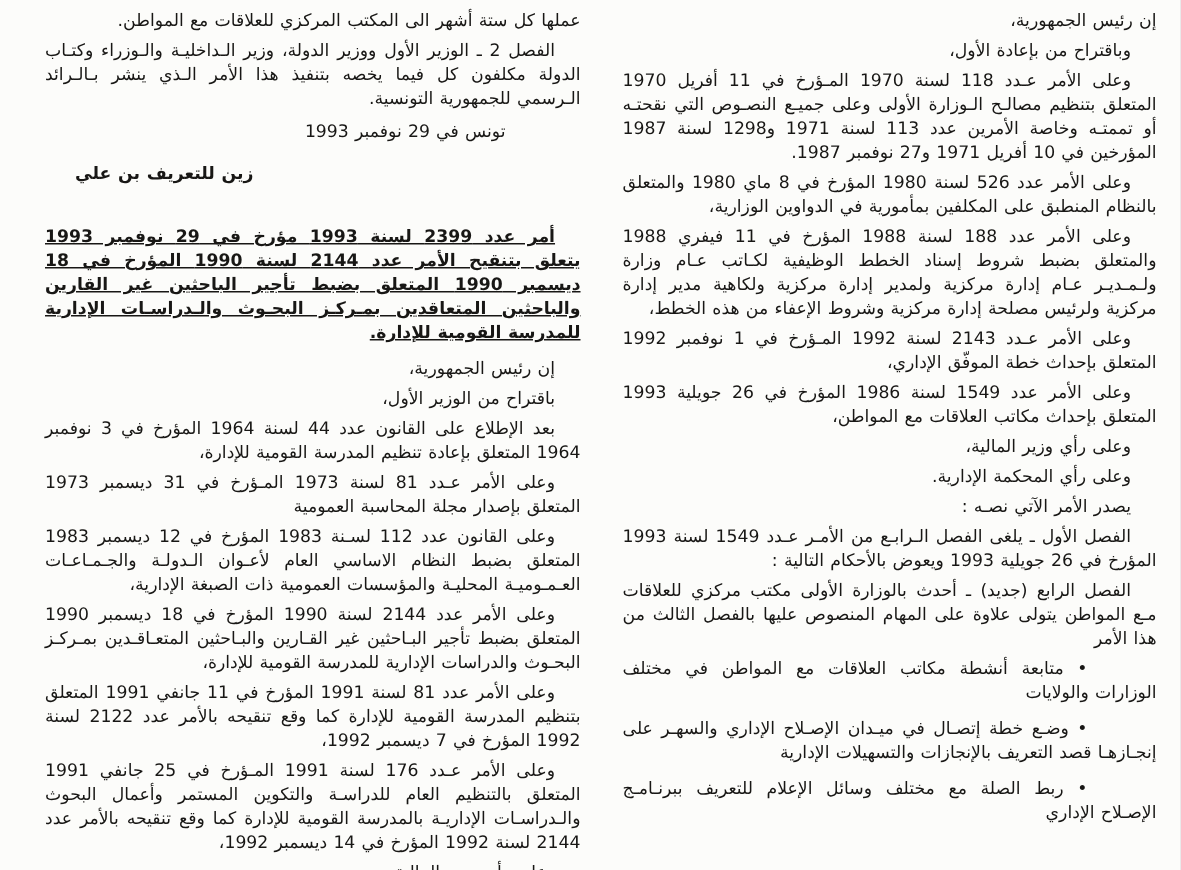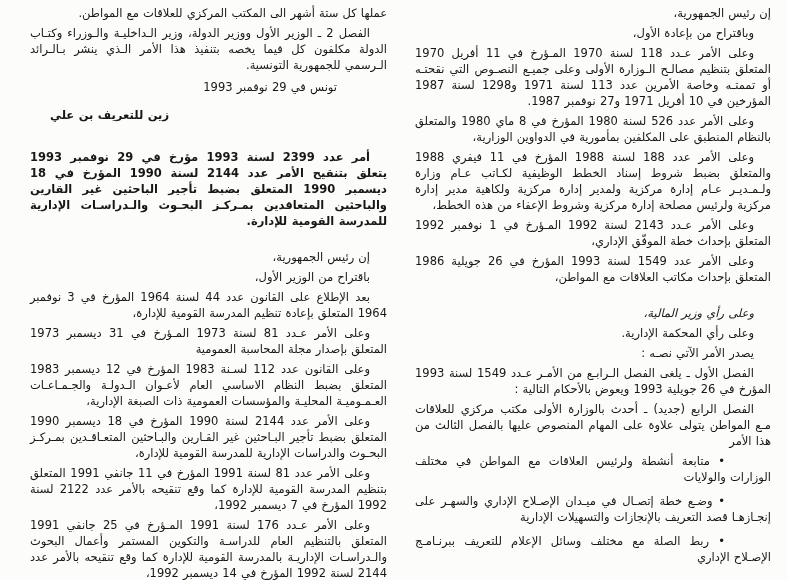--- a/index.html
+++ b/index.html
@@ -19,44 +19,44 @@
     margin:0 0 4px 0;
     font-size:11.5px;
     line-height:16px;
     text-align:justify;
     text-indent:17px;
     word-spacing:0.5px;
   }
   .clip-top    { margin-top:-7px; text-indent:0; white-space:nowrap; overflow:hidden; }
   .date-line   { text-indent:0; text-align:right; padding-right:50px; white-space:nowrap; margin-top:6px; }
   .signature   { font-weight:bold; text-indent:0; text-align:left; padding-left:20px; white-space:nowrap; margin-top:12px; }
-  .decree-heading { font-weight:bold; margin-top:26px; margin-bottom:20px; }
+  .decree-heading { font-weight:bold; margin-top:26px; margin-bottom:8px;text-decoration:underline; }
   .bullet      { text-indent:46px; margin-bottom:8px; }
   .sp1 { margin-top:4px; }
-  .sp2 { margin-top:20px;font-style:italic; }
+  .sp2 { margin-top:4px; }
 </style>
 </head>
 <body>
 
 <div class="page" dir="rtl">
 
   <div class="col col-first">
     <p class="clip-top">إن رئيس الجمهورية،</p>
     <p>وباقتراح من بإعادة الأول،</p>
     <p>وعلى الأمر عـدد 118 لسنة 1970 المـؤرخ في 11 أفريل 1970 المتعلق بتنظيم مصالـح الـوزارة الأولى وعلى جميـع النصـوص التي نقحتـه أو تممتـه وخاصة الأمرين عدد 113 لسنة 1971 و1298 لسنة 1987 المؤرخين في 10 أفريل 1971 و27 نوفمبر 1987.</p>
     <p class="sp1">وعلى الأمر عدد 526 لسنة 1980 المؤرخ في 8 ماي 1980 والمتعلق بالنظام المنطبق على المكلفين بمأمورية في الدواوين الوزارية،</p>
     <p class="sp1">وعلى الأمر عدد 188 لسنة 1988 المؤرخ في 11 فيفري 1988 والمتعلق بضبط شروط إسناد الخطط الوظيفية لكـاتب عـام وزارة ولـمـديـر عـام إدارة مركزية ولمدير إدارة مركزية ولكاهية مدير إدارة مركزية ولرئيس مصلحة إدارة مركزية وشروط الإعفاء من هذه الخطط،</p>
     <p class="sp1">وعلى الأمر عـدد 2143 لسنة 1992 المـؤرخ في 1 نوفمبر 1992 المتعلق بإحداث خطة الموفّق الإداري،</p>
-    <p class="sp1">وعلى الأمر عدد 1549 لسنة 1993 المؤرخ في 26 جويلية 1986 المتعلق بإحداث مكاتب العلاقات مع المواطن،</p>
+    <p class="sp1">وعلى الأمر عدد 1549 لسنة 1986 المؤرخ في 26 جويلية 1993 المتعلق بإحداث مكاتب العلاقات مع المواطن،</p>
     <p class="sp2">وعلى رأي وزير المالية،</p>
     <p class="sp1">وعلى رأي المحكمة الإدارية.</p>
     <p class="sp1">يصدر الأمر الآتي نصـه :</p>
     <p class="sp1">الفصل الأول ـ يلغى الفصل الـرابـع من الأمـر عـدد 1549 لسنة 1993 المؤرخ في 26 جويلية 1993 ويعوض بالأحكام التالية :</p>
     <p class="sp1">الفصل الرابع (جديد) ـ أحدث بالوزارة الأولى مكتب مركزي للعلاقات مـع المواطن يتولى علاوة على المهام المنصوص عليها بالفصل الثالث من هذا الأمر</p>
-    <p class="bullet sp1">• متابعة أنشطة ولرئيس العلاقات مع المواطن في مختلف الوزارات والولايات</p>
+    <p class="bullet sp1">• متابعة أنشطة مكاتب العلاقات مع المواطن في مختلف الوزارات والولايات</p>
     <p class="bullet">• وضـع خطة إتصـال في ميـدان الإصـلاح الإداري والسهـر على إنجـازهـا قصد التعريف بالإنجازات والتسهيلات الإدارية</p>
     <p class="bullet">• ربط الصلة مع مختلف وسائل الإعلام للتعريف ببرنـامـج الإصـلاح الإداري</p>
 
   </div>
 
   <div class="col col-second">
     <p class="clip-top">عملها كل ستة أشهر الى المكتب المركزي للعلاقات مع المواطن.</p>
     <p>الفصل 2 ـ الوزير الأول ووزير الدولة، وزير الـداخليـة والـوزراء وكتـاب الدولة مكلفون كل فيما يخصه بتنفيذ هذا الأمر الـذي ينشر بـالـرائد الـرسمي للجمهورية التونسية.</p>
     <p class="date-line">تونس في 29 نوفمبر 1993</p>
     <p class="signature">زين للتعريف بن علي</p>

